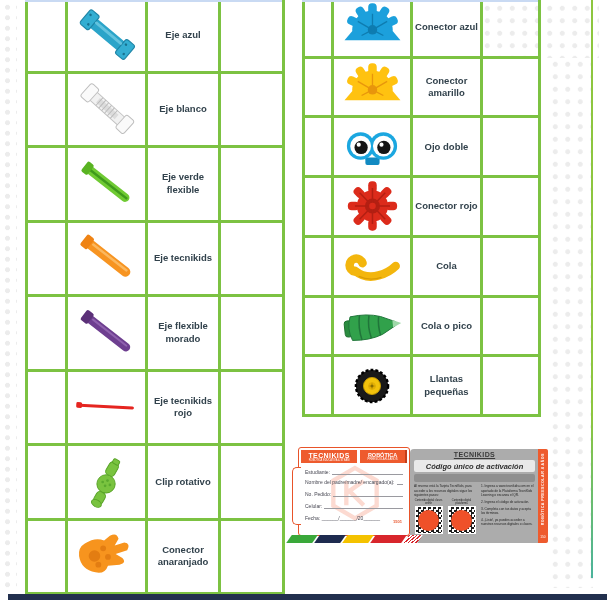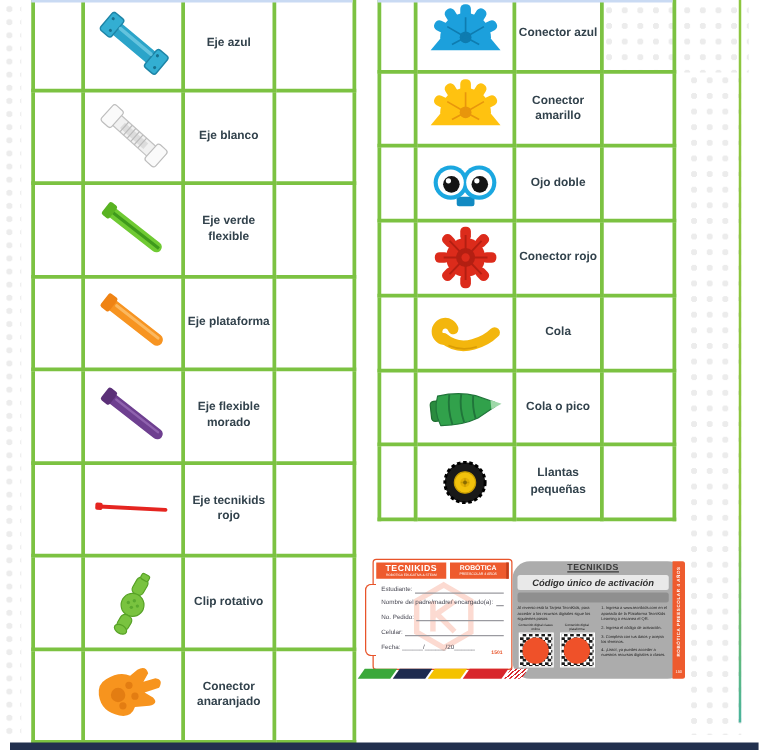--- a/index.html
+++ b/index.html
@@ -51,21 +51,21 @@
     border:1.5px solid #e8542a;border-right:none;border-radius:5px 0 0 5px;z-index:3;}
   .stripes{position:absolute;left:-10px;bottom:-8px;height:8px;display:flex;z-index:2;}
   .stripes div{transform:skewX(-35deg);}
   .st-green{width:26px;background:#3aa83a;}
   .st-navy{width:26px;background:#1e2b4f;margin-left:2px;}
   .st-yellow{width:26px;background:#f4c200;margin-left:2px;}
   .st-red{width:31px;background:#d8262c;margin-left:2px;}
   .st-hatch{width:14px;margin-left:2px;background:repeating-linear-gradient(115deg,#d8262c 0 1.4px,#fff 1.4px 3.4px);}
 
   .card-right{position:absolute;left:112px;top:2px;width:138px;height:94px;background:#acacac;
-    border-radius:14px;box-sizing:border-box;padding:2px 12px 2px 3px;}
+    border-radius:4px;box-sizing:border-box;padding:2px 12px 2px 3px;}
   .cr-brand{text-align:center;color:#3a3a3a;font-weight:bold;font-size:7px;letter-spacing:.4px;
     text-decoration:underline;line-height:1.2;}
   .cr-title-band{background:#e9e9e9;border-radius:2px;margin:1px 1px 0 1px;text-align:center;
     font-size:7.5px;font-weight:bold;font-style:italic;color:#2e2e2e;padding:1.5px 0;}
   .cr-subband{background:#8f8f8f;height:8px;border-radius:2px;margin:2px 1px 0 1px;}
   .cr-body{display:flex;gap:3px;margin:2px 1px 0 1px;}
   .cr-col-l{width:64px;}
   .intro{font-size:3.2px;color:#222;line-height:1.3;text-align:left;}
   .qr-row{display:flex;gap:4px;margin-top:2px;}
   .qr-col{width:29px;text-align:center;}
@@ -154,21 +154,21 @@
   <td></td>
   <td class="img">
     <svg width="74" height="52" viewBox="0 0 76 54">
       <g transform="rotate(38 38 27)">
         <rect x="9" y="21.5" width="58" height="10" rx="5" fill="#f79421"></rect>
         <rect x="7" y="19.5" width="9" height="14" rx="2" fill="#ef8314"></rect>
         <rect x="17" y="23.5" width="46" height="2.5" rx="1" fill="#fbb85f"></rect>
       </g>
     </svg>
   </td>
-  <td class="lbl">Eje plataforma</td>
+  <td class="lbl">Eje tecnikids</td>
   <td></td>
 </tr>
 <tr>
   <td></td>
   <td class="img">
     <svg width="74" height="52" viewBox="0 0 76 54">
       <g transform="rotate(38 38 27)">
         <rect x="9" y="22" width="58" height="9" rx="4.5" fill="#6e3f90"></rect>
         <rect x="7" y="20" width="9" height="13" rx="2" fill="#5b3078"></rect>
         <rect x="17" y="24" width="46" height="2" rx="1" fill="#8f62ae"></rect>

